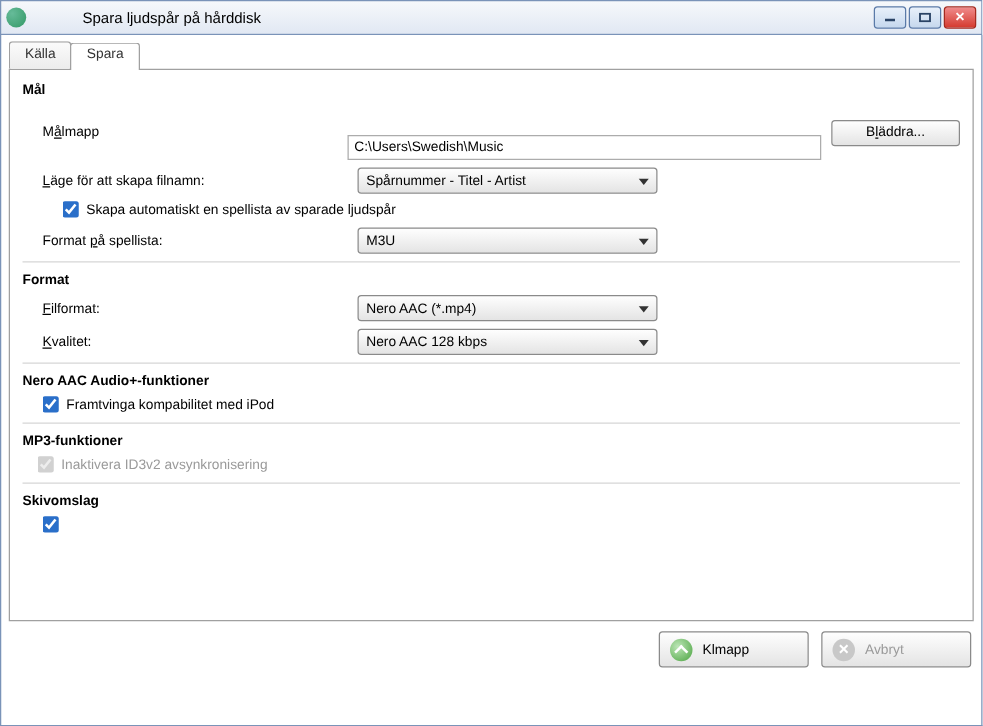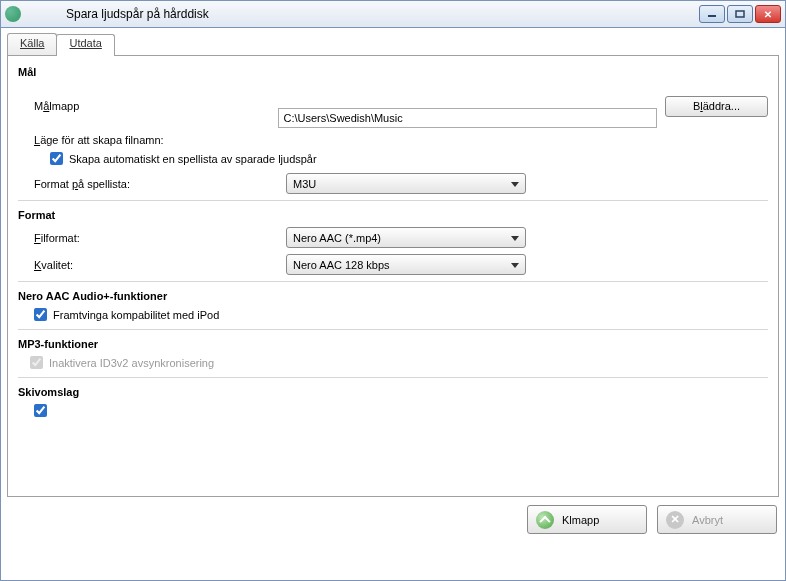--- a/index.html
+++ b/index.html
@@ -8,21 +8,21 @@
 .titlebar { height: 28px; background: linear-gradient(#f6f8fb,#e1e8f3); border: 1px solid #7a93b8; display: flex; align-items: center; padding: 0 4px; gap: 39px; }
 .titlebar .app-icon { width: 16px; height: 16px; margin-right: 6px; background: radial-gradient(circle at 30% 30%, #6b9, #396); border-radius: 50%; }
 .titlebar .title { flex: 1; color: #000; font-size: 12px; }
 .win-btns { display: flex; gap: 2px; }
 .win-btn { width: 26px; height: 18px; border: 1px solid #5a7aa8; border-radius: 3px; background: linear-gradient(#e8f0fa,#c6d8ee); display: flex; align-items: center; justify-content: center; font-size: 10px; color: #2a4365; cursor: default; }
 .win-btn.close { background: linear-gradient(#f08b8b,#d43a2f); border-color: #a52a1f; color: #fff; font-weight: bold; }
 
 .content { position: absolute; top: 28px; left: 0; right: 0; bottom: 0; background: #fff; border: 1px solid #7a93b8; border-top: none; padding: 5px 6px 6px; }
 
 .tabs { display: flex; height: 22px; position: relative; z-index: 2; }
-.tab { border: 1px solid #a0a0a0; border-bottom: none; border-radius: 3px 3px 0 0; padding: 3px 12px 16px; background: linear-gradient(#fbfbfb,#ececec); margin-right: -1px; color: #333; cursor: default; text-decoration: underline; }
+.tab { border: 1px solid #a0a0a0; border-bottom: none; border-radius: 3px 3px 0 0; padding: 3px 12px 16px; background: linear-gradient(#fbfbfb,#ececec); margin-right: -1px; color: #333; cursor: default; }
 .tab.active { background: #fff; position: relative; top: 1px; padding-top: 2px; z-index: 3; }
 
 .tab-panel { border: 1px solid #a0a0a0; background: #fff; padding: 6px 10px 10px; height: 442px; overflow: hidden; }
 
 .section-heading { font-weight: bold; color: #000; margin: 4px 0 6px 0; }
 
 .row { display: flex; align-items: center; margin: 0 0 6px 16px; }
 .row .lbl { width: 252px; color: #000; }
 .row .underline { text-decoration: underline; }
 
@@ -67,36 +67,40 @@
           <rect x="1" y="1" width="8" height="6" fill="none" stroke="#2a4365" stroke-width="1.5"></rect>
         </svg>
       </div>
     <div class="win-btn close">✕</div>
   </div>
 </div>
 
 <div class="content">
   <div class="tabs">
     <div class="tab">Källa</div>
-    <div class="tab active">Utdata</div>
+    <div class="tab active">Spara</div>
   </div>
 
   <div class="tab-panel">
 
     <div class="section-heading">Mål</div>
 
     <div class="row">
       <div class="lbl"><span>M</span><span class="underline">å</span><span>lmapp</span></div>
       <input class="text targetpath" value="C:\Users\Swedish\Music" style="">
       <span style="width:8px"></span>
       <button class="btn small"><span>B</span><span class="underline">l</span><span>äddra...</span></button>
     </div>
 
     <div class="row">
       <div class="lbl"><span></span><span class="underline">L</span><span>äge för att skapa filnamn:</span></div>
+      <div class="select">
+        <span>Spårnummer - Titel - Artist</span>
+        <span class="sel-caret"></span>
+      </div>
     </div>
 
     <label class="chk" style="margin-left:32px">
       <input type="checkbox" checked="" style="">
       <span><span></span><span class="underline">S</span><span>kapa automatiskt en spellista av sparade ljudspår</span></span>
     </label>
 
     <div class="row">
       <div class="lbl"><span>Format </span><span class="underline">p</span><span>å spellista:</span></div>
       <div class="select">

